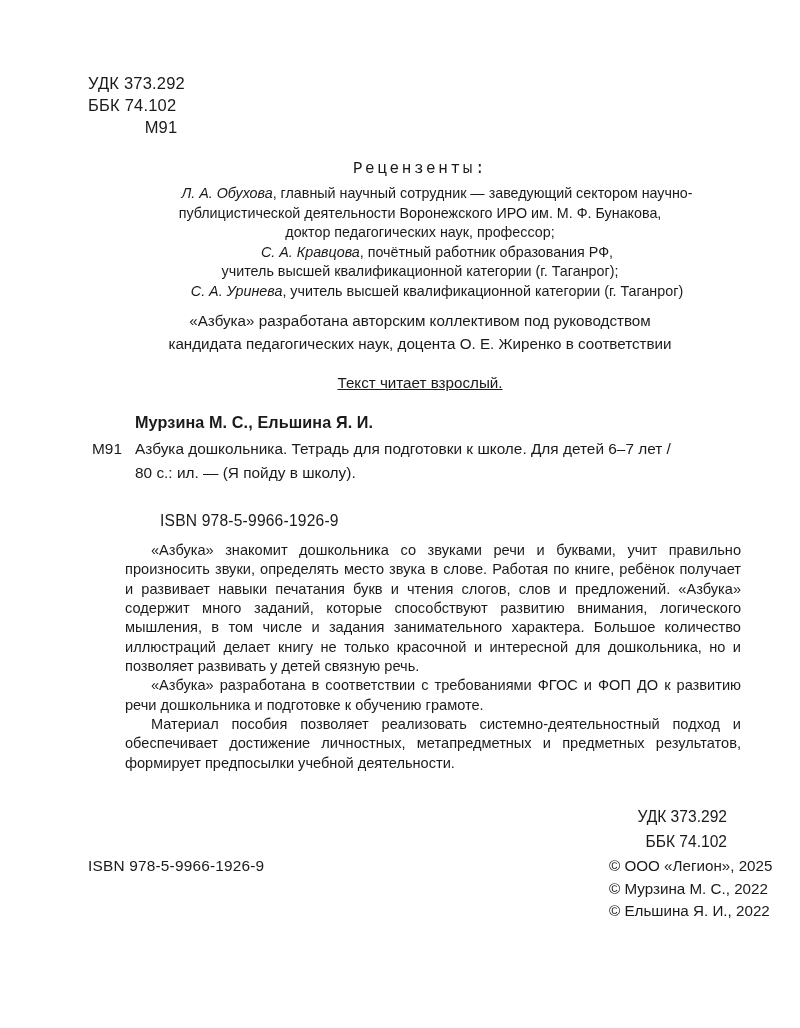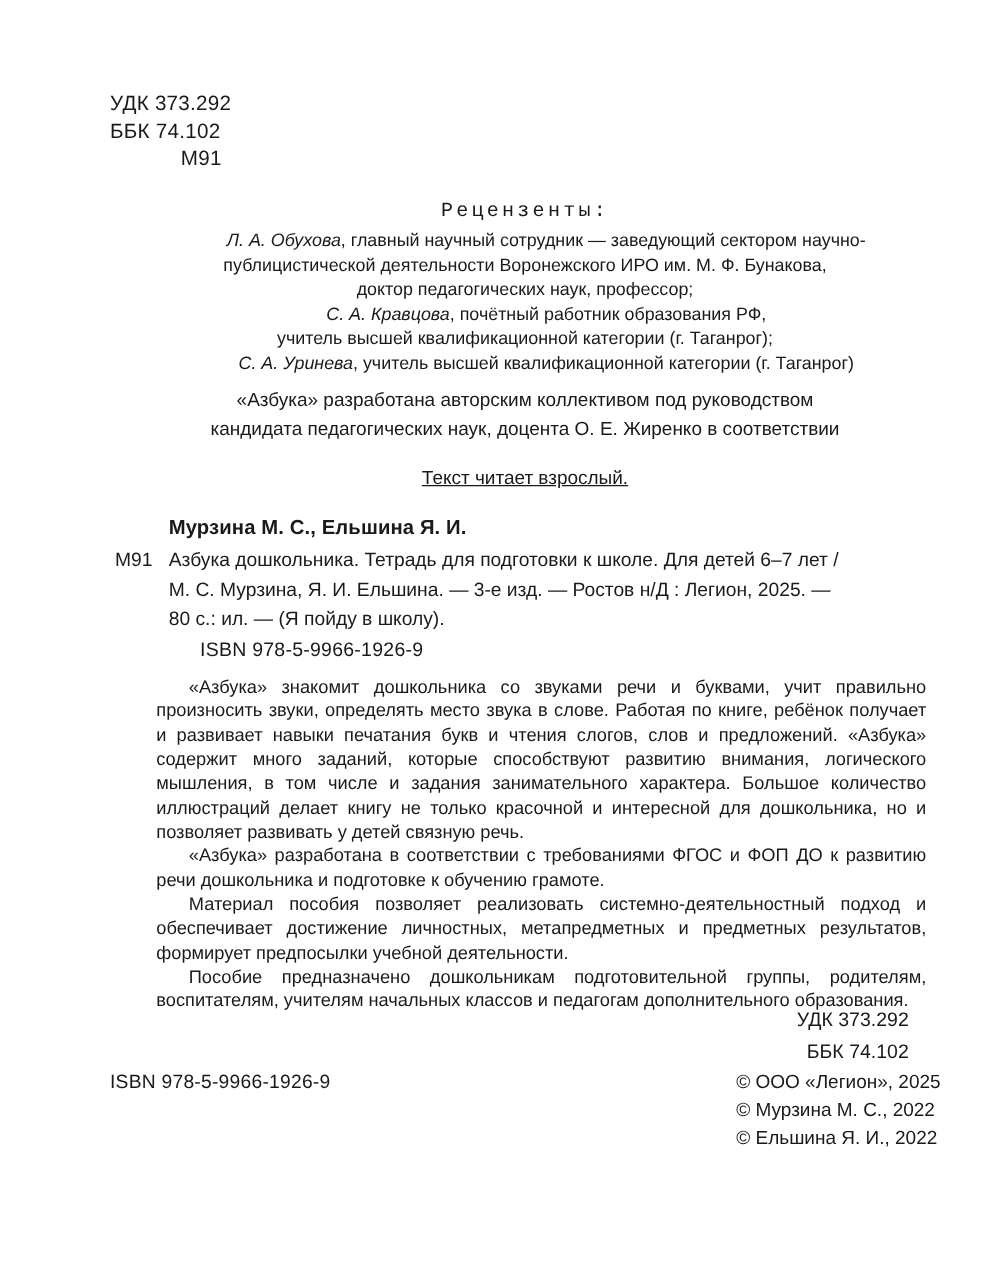--- a/index.html
+++ b/index.html
@@ -148,21 +148,21 @@
   .footer-isbn {
     position: absolute;
     left: 88px;
     top: 855px;
     font-size: 15.4px;
     letter-spacing: .2px;
     line-height: 22px;
   }
   .footer-copyright {
     position: absolute;
-    left: 589px;
+    left: 609px;
     top: 855px;
     font-size: 15.2px;
     line-height: 22.6px;
     white-space: nowrap;
   }
 </style>
 </head>
 <body>
 
 <div class="page">
@@ -189,30 +189,28 @@
     <div class="cl-line">«Азбука» разработана авторским коллективом под руководством</div>
     <div class="cl-line">кандидата педагогических наук, доцента О. Е. Жиренко в соответствии</div>
   </div>
 
   <div class="read-aloud">Текст читает взрослый.</div>
 
   <div class="biblio-authors">Мурзина М. С., Ельшина Я. И.</div>
   <div class="biblio-code">М91</div>
   <div class="biblio-desc">
     <div class="bd-line">Азбука дошкольника. Тетрадь для подготовки к школе. Для детей 6–7 лет /</div>
-    <div class="bd-line">М. С. Мурзина, Я. И. Ельшина. — 3-е изд. — Ростов н/Д : Легион, 2025. —</div>
     <div class="bd-line">80 с.: ил. — (Я пойду в школу).</div>
   </div>
   <div class="isbn-main">ISBN 978-5-9966-1926-9</div>
 
   <div class="annotation">
     <p>«Азбука» знакомит дошкольника со звуками речи и буквами, учит правильно произносить звуки, определять место звука в слове. Работая по книге, ребёнок получает и развивает навыки печатания букв и чтения слогов, слов и предложений. «Азбука» содержит много заданий, которые способствуют развитию внимания, логического мышления, в том числе и задания занимательного характера. Большое количество иллюстраций делает книгу не только красочной и интересной для дошкольника, но и позволяет развивать у детей связную речь.</p>
     <p>«Азбука» разработана в соответствии с требованиями ФГОС и ФОП ДО к развитию речи дошкольника и подготовке к обучению грамоте.</p>
     <p>Материал пособия позволяет реализовать системно-деятельностный подход и обеспечивает достижение личностных, метапредметных и предметных результатов, формирует предпосылки учебной деятельности.</p>
-    <p>Пособие предназначено дошкольникам подготовительной группы, родителям, воспитателям, учителям начальных классов и педагогам дополнительного образования.</p>
   </div>
 
   <div class="footer-udk">
     <div>УДК 373.292</div>
     <div>ББК 74.102</div>
   </div>
 
   <div class="footer-isbn">ISBN 978-5-9966-1926-9</div>
 
   <div class="footer-copyright">

